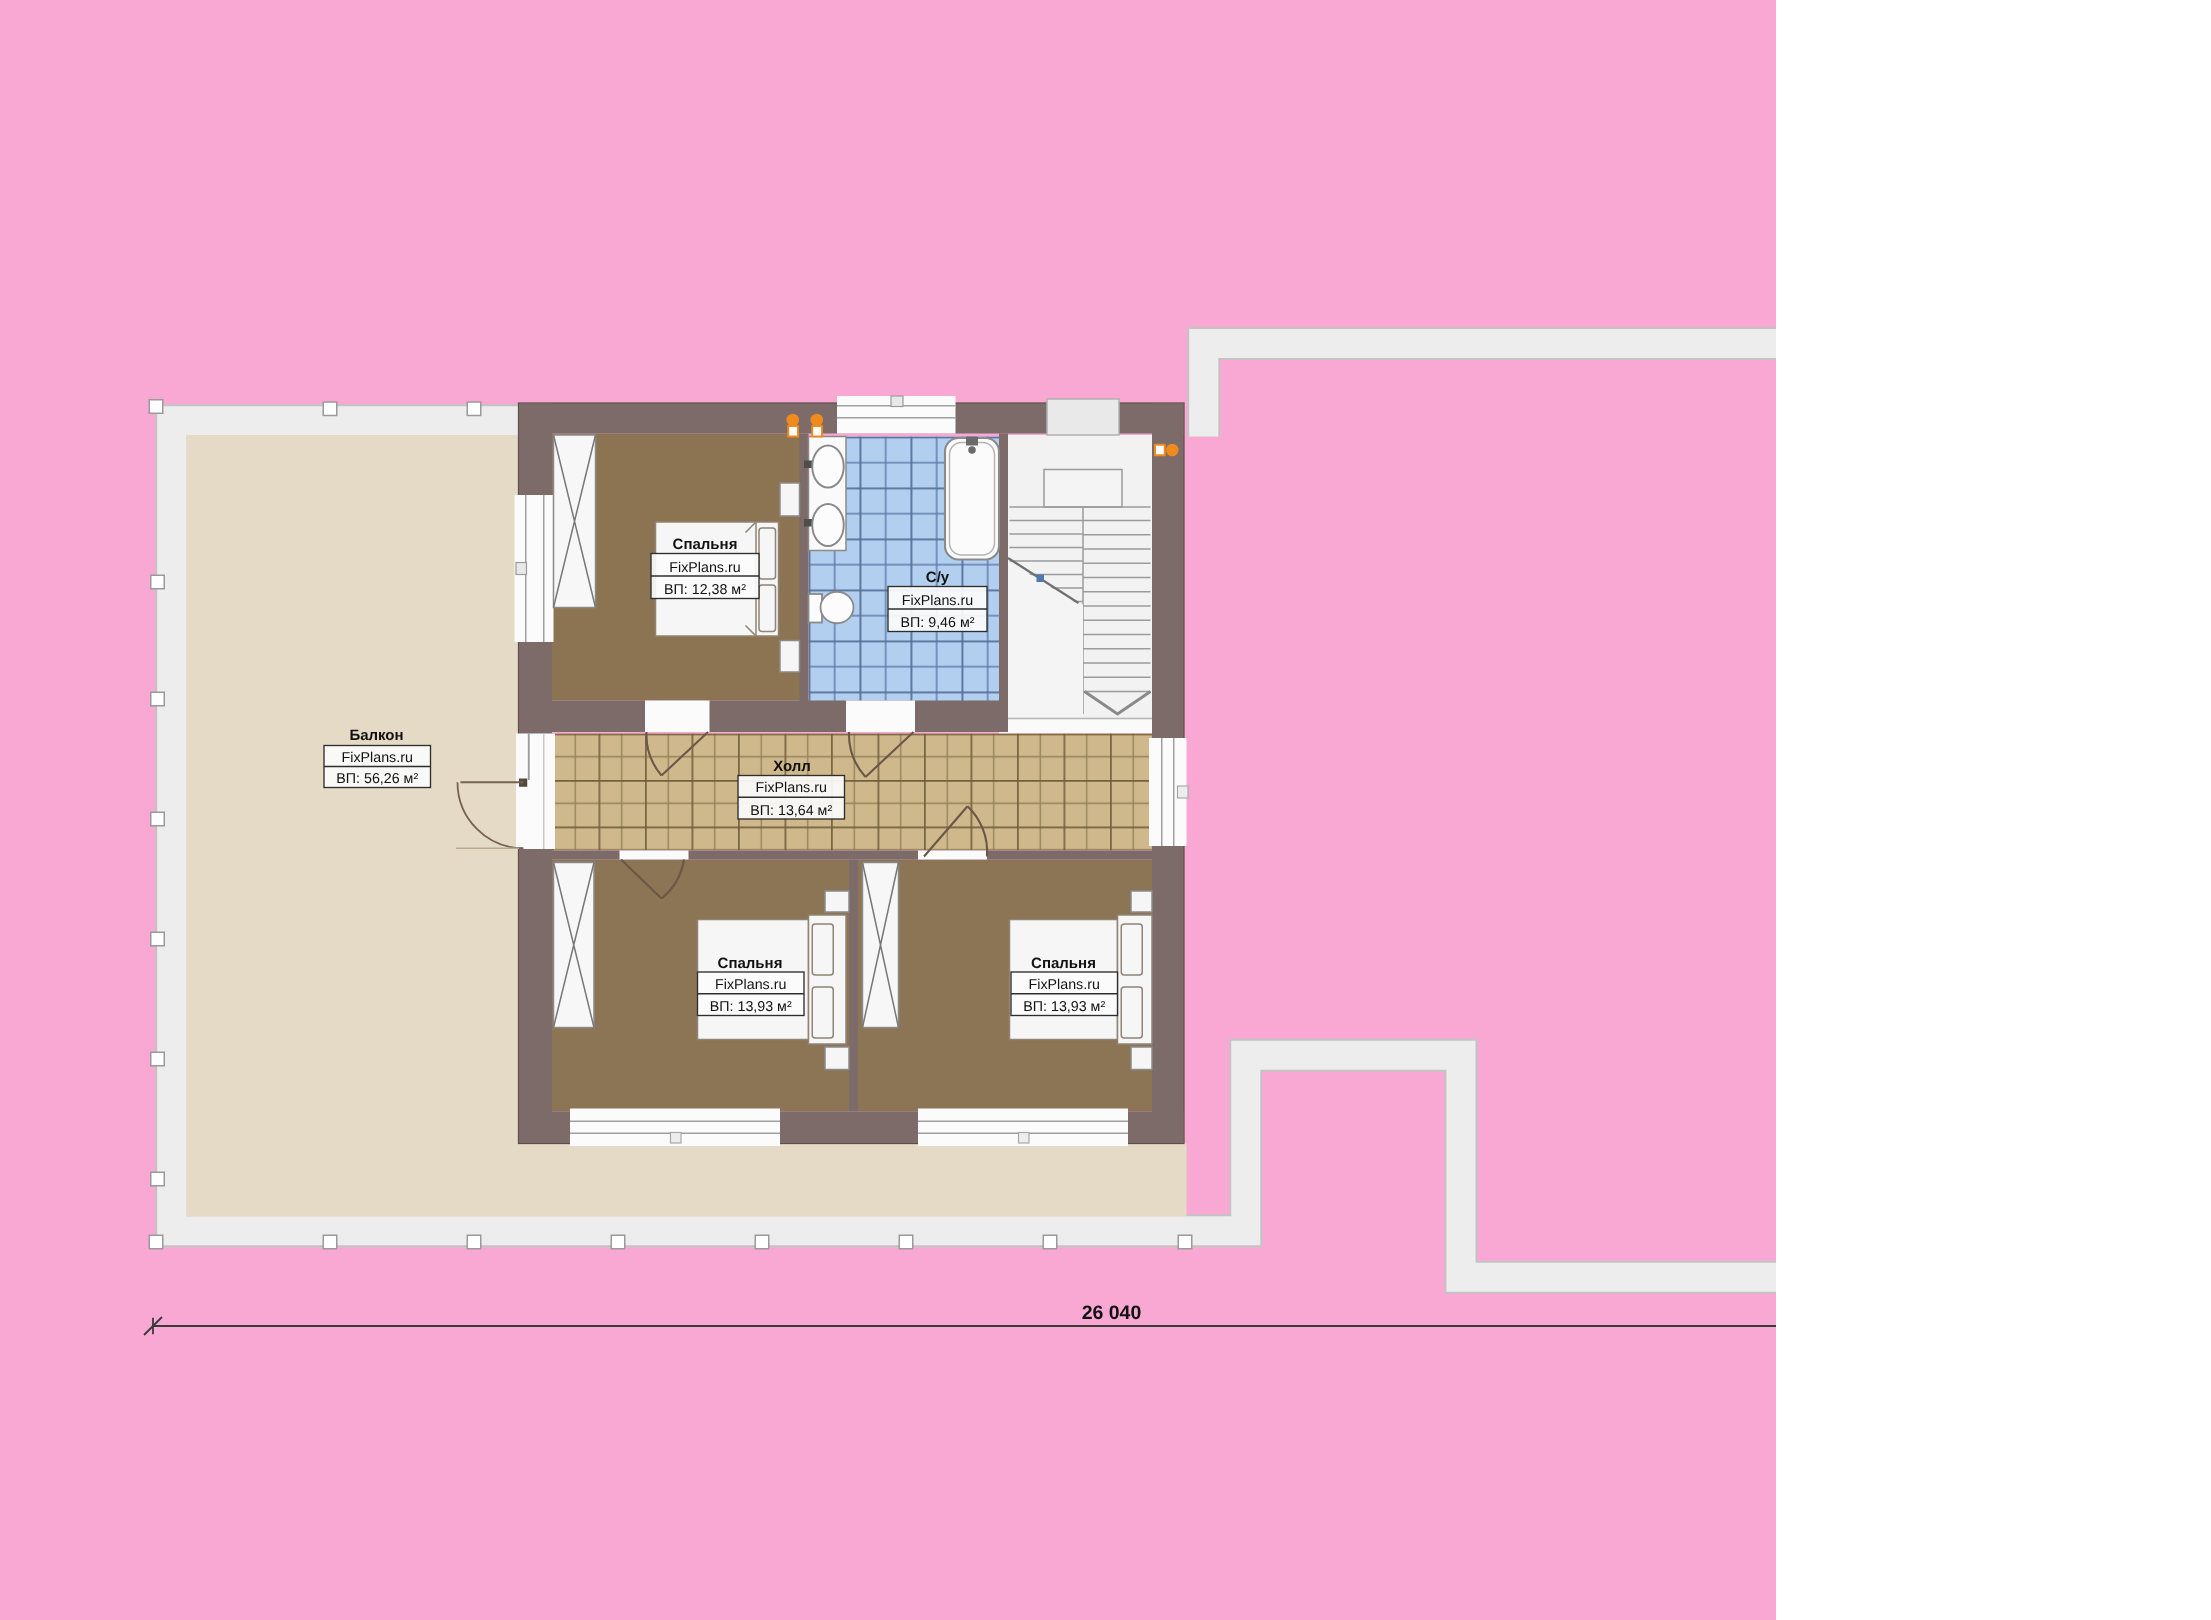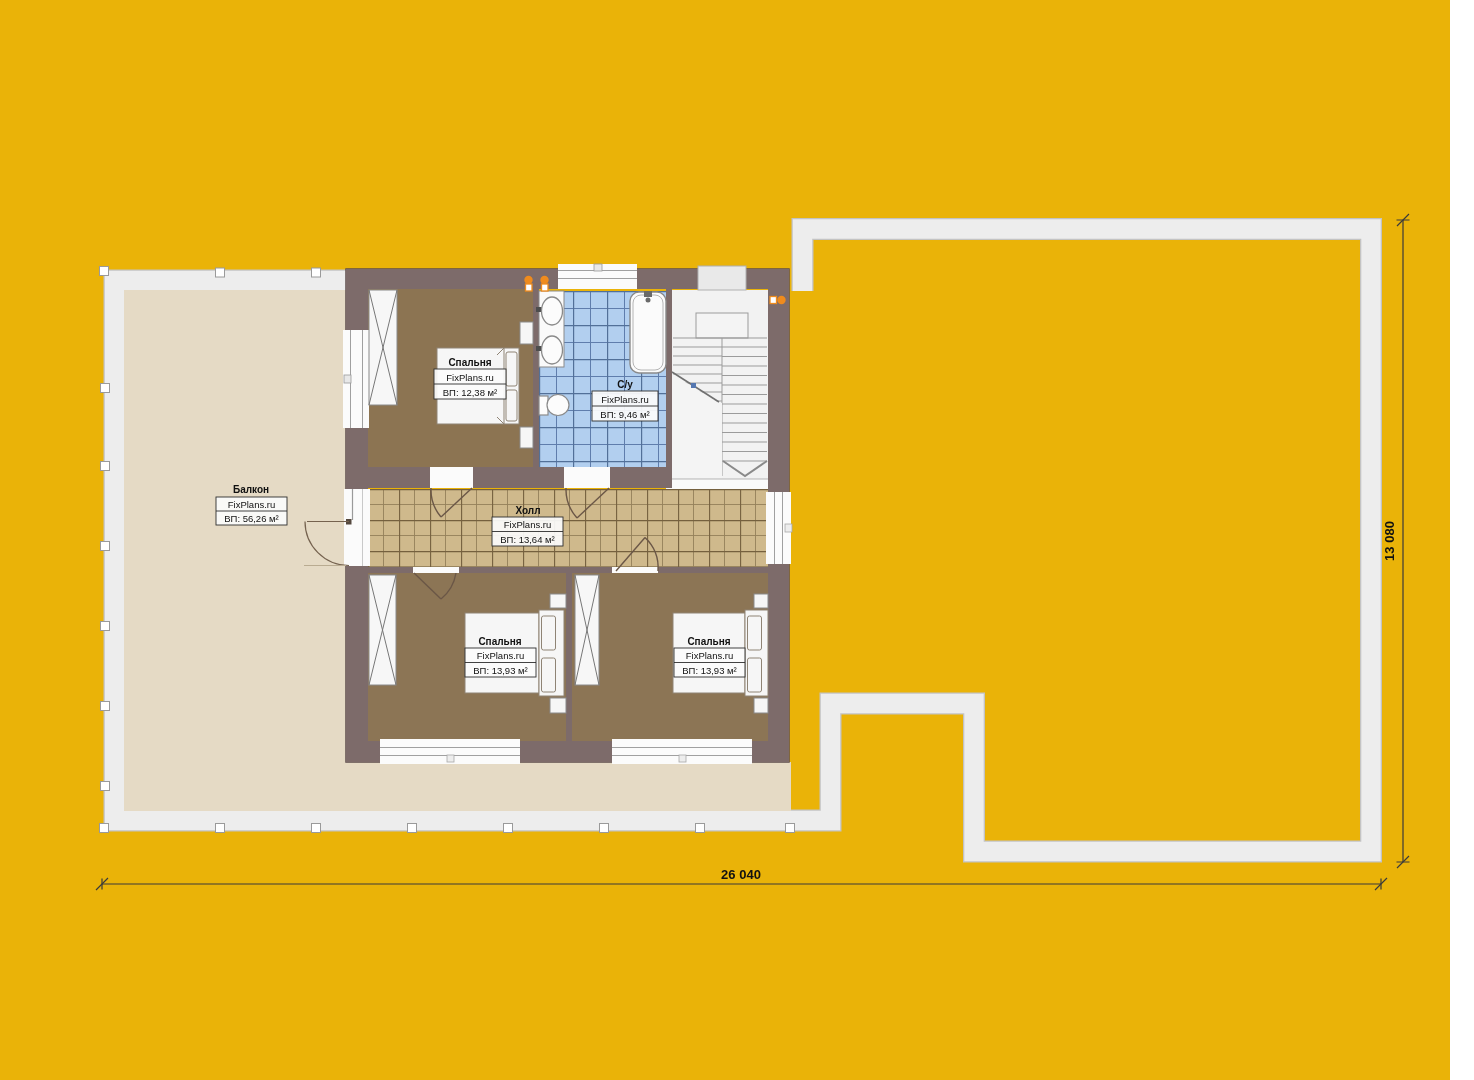--- a/index.html
+++ b/index.html
@@ -1,16 +1,16 @@
 <!DOCTYPE html>
 <html><head>
 <meta charset="utf-8">
 <style>
   html,body{margin:0;padding:0;background:#ffffff;}
-  #page{position:relative;width:1450px;height:1080px;background:#eab308;overflow:hidden;
+  #page{position:relative;width:1184px;height:1080px;background:#f9a8d4;overflow:hidden;
         font-family:"Liberation Sans", sans-serif;text-decoration:underline;}
   svg{display:block;}
 </style>
 </head>
 <body>
 <div id="page">
 <svg width="1474" height="1080" viewBox="0 0 1474 1080" xmlns="http://www.w3.org/2000/svg">
 <defs>
   <pattern id="ht" width="31" height="31" patternUnits="userSpaceOnUse" x="368" y="489">
     <rect width="31" height="31" fill="#cfb98c"></rect>

